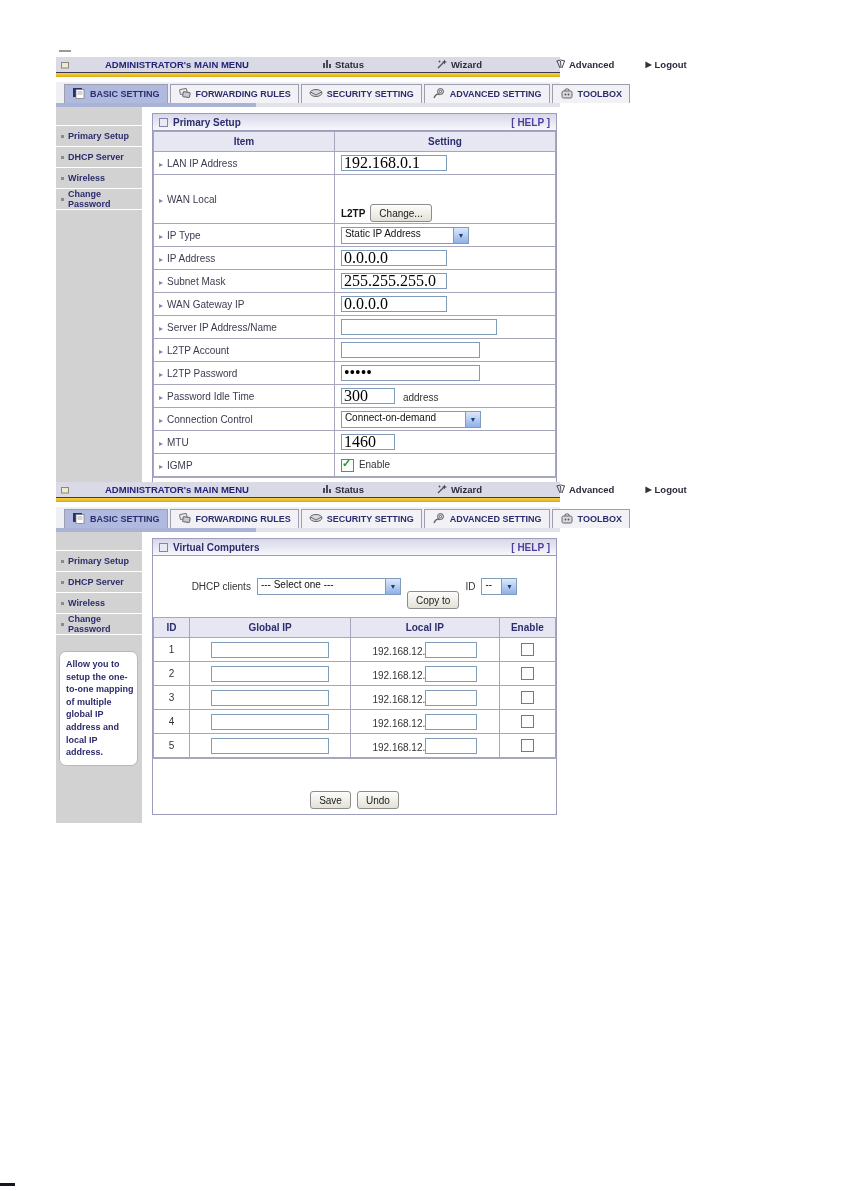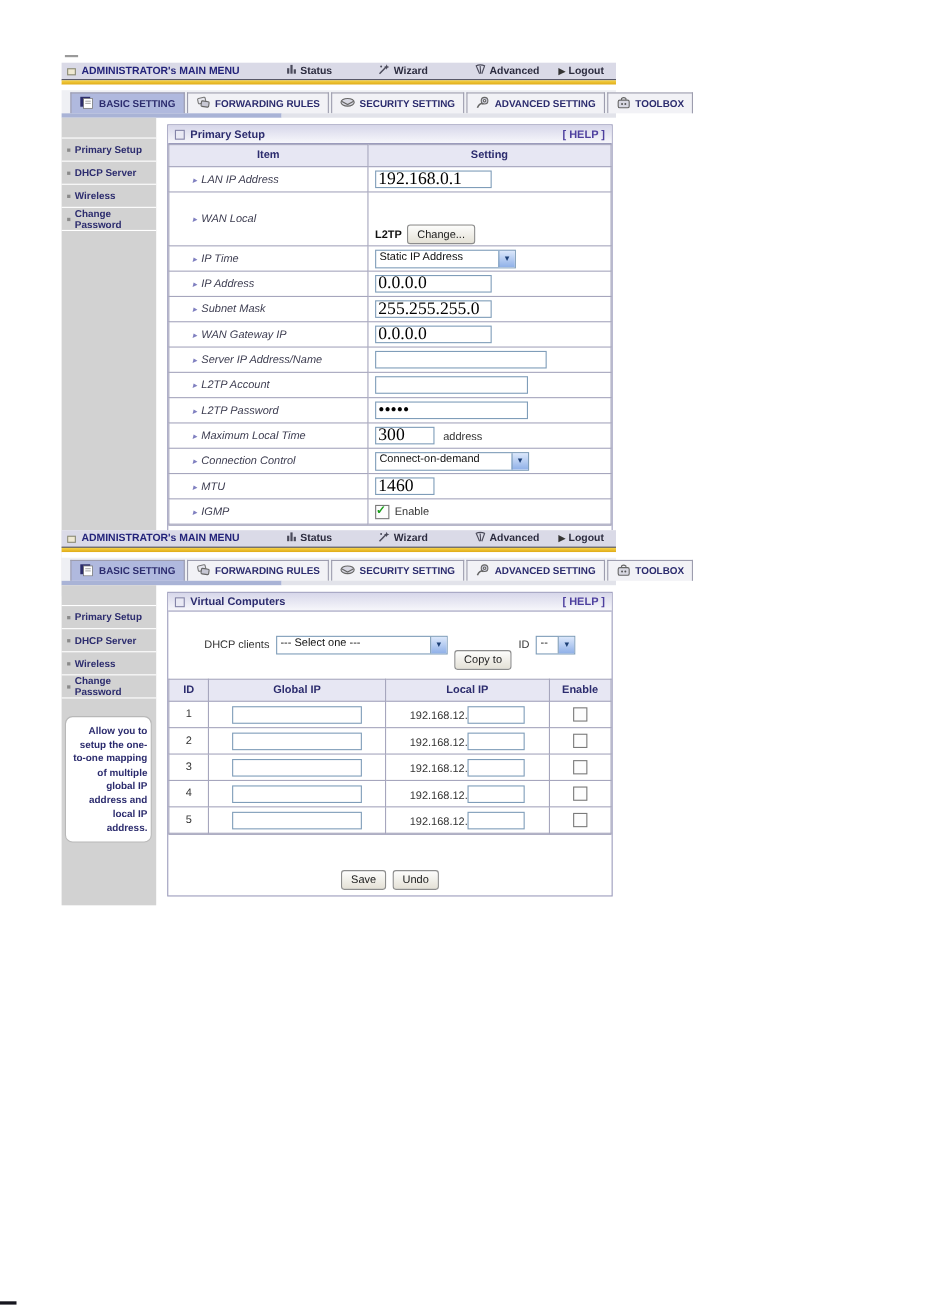--- a/index.html
+++ b/index.html
@@ -6,21 +6,21 @@
   body{
     width:841px;height:1191px;background:#ffffff;position:relative;
     font-family:"Liberation Sans",sans-serif;overflow:hidden;
   }
   .shot{position:absolute;left:56px;width:504px;background:#fff;}
   #shot1{top:57px;}
   #shot2{top:482px;}
 
   
   .menubar{height:15px;background:#dadae7;display:flex;align-items:center;
-    padding:0 5px;border-bottom:1px solid #3a3a4a;}
+    padding:0 5px;border-bottom:1px solid #3a3a4a;gap:31px;}
   .micon{display:inline-flex;margin-right:4px;}
   .menu-title{color:#23237a;font-weight:bold;font-size:9.5px;white-space:nowrap;}
   .mitem{display:inline-flex;align-items:center;gap:3px;color:#2b2b3e;
     font-weight:bold;font-size:9.5px;margin-left:42px;cursor:pointer;white-space:nowrap;}
   .mitem.logout{margin-left:auto;margin-right:6px;color:#2b2b3e;}
   .larrow{font-size:8px;color:#333;}
   .goldbar{height:4px;background:linear-gradient(#f6d44a,#dfa914);}
   .gapbar{height:5px;background:#fff;}
 
   
@@ -38,36 +38,36 @@
   
   .bodyrow{display:flex;background:#fff;align-items:stretch;}
   #shot1 .bodyrow{min-height:327px;}
   #shot2 .bodyrow{min-height:210px;}
   .sidebar{width:86px;background:#d2d2d2;padding-top:18px;box-sizing:border-box;flex:none;}
   .side-item{height:20px;display:flex;align-items:center;gap:4px;padding-left:5px;
     border-bottom:1px solid #ffffff;color:#2c2c6e;font-weight:bold;font-size:9px;cursor:pointer;}
   .side-item:first-child{border-top:1px solid #ffffff;}
   .sbullet{width:3px;height:3px;background:#8a8a8a;flex:none;}
   .note{margin:16px 4px 0 3px;background:#fff;border:1px solid #b8b8b8;border-radius:7px;
-    padding:6px 3px 6px 6px;color:#2c2c6e;font-weight:bold;font-size:9px;line-height:1.4;text-align:right;}
+    padding:6px 3px 6px 6px;color:#2c2c6e;font-weight:bold;font-size:9px;line-height:1.4;}
 
   .main{flex:1;padding:6px 3px 8px 10px;}
   .panel{border:1px solid #9c9cbc;background:#fff;}
   .panel-head{height:16px;background:linear-gradient(#d7d7ea,#f7f7fb);display:flex;
     align-items:center;padding:0 6px;border-bottom:1px solid #9c9cbc;}
   .panel-ico{width:7px;height:7px;border:1px solid #8484a8;background:#e9e9f4;
     margin-right:5px;flex:none;}
   .panel-title{color:#2c2c6e;font-weight:bold;font-size:10px;}
   .help{margin-left:auto;color:#4d3f9e;font-weight:bold;font-size:10px;cursor:pointer;}
 
   table.grid{width:100%;border-collapse:collapse;}
   .grid td{border:1px solid #a6a6bd;font-size:10px;}
   .grid tr.hd td{background:#e7e7f3;color:#2c2c6e;font-weight:bold;text-align:center;height:17px;}
   .grid tr.r td{height:20px;}
-  td.lbl{padding-left:21px;color:#3c3c50;font-style:italic;}
+  td.lbl{padding-left:5px;color:#3c3c50;}
   td.set{padding-left:6px;}
   .arr{color:#8080c0;font-size:8px;margin-right:4px;}
   .txt{height:14px;border:1px solid #7f9db9;font-size:16px;font-family:Liberation Serif, serif;
     padding:0 2px;}
   .wan{font-size:10px;color:#111;margin-right:5px;}
   .sfx{margin-left:8px;color:#333;}
   .sel{display:inline-flex;height:17px;border:1px solid #7f9db9;
     background:#fff;font-size:10px;box-sizing:border-box;vertical-align:middle;cursor:pointer;}
   .sel-text{padding:0 3px;flex:1;white-space:nowrap;overflow:hidden;color:#111;}
   .sel-arrow{width:14px;align-self:stretch;background:linear-gradient(#dce8fb,#8fb0e8);
@@ -216,21 +216,21 @@
           <tbody>
               <tr class="r">
                 <td class="lbl"><span class="arr">▸</span><span>LAN IP Address</span></td>
                 <td class="set"><input class="txt" style="width: 100px;" value="192.168.0.1"></td>
               </tr>
               <tr class="r">
                 <td class="lbl"><span class="arr">▸</span><span>WAN Local</span></td>
                 <td class="set"><b class="wan">L2TP</b><button class="btn">Change...</button></td>
               </tr>
               <tr class="r">
-                <td class="lbl"><span class="arr">▸</span><span>IP Time</span></td>
+                <td class="lbl"><span class="arr">▸</span><span>IP Type</span></td>
                 <td class="set"><span class="sel" style="width:128px">
                     <span class="sel-text">Static IP Address</span>
                     <span class="sel-arrow">▼</span>
                   </span></td>
               </tr>
               <tr class="r">
                 <td class="lbl"><span class="arr">▸</span><span>IP Address</span></td>
                 <td class="set"><input class="txt" style="width: 100px;" value="0.0.0.0"></td>
               </tr>
               <tr class="r">
@@ -247,21 +247,21 @@
               </tr>
               <tr class="r">
                 <td class="lbl"><span class="arr">▸</span><span>L2TP Account</span></td>
                 <td class="set"><input class="txt" style="width: 133px;" value=""></td>
               </tr>
               <tr class="r">
                 <td class="lbl"><span class="arr">▸</span><span>L2TP Password</span></td>
                 <td class="set"><input class="txt" style="width: 133px;" value="•••••"></td>
               </tr>
               <tr class="r">
-                <td class="lbl"><span class="arr">▸</span><span>Maximum Local Time</span></td>
+                <td class="lbl"><span class="arr">▸</span><span>Password Idle Time</span></td>
                 <td class="set"><input class="txt" style="width: 48px;" value="300"><span class="sfx">address</span></td>
               </tr>
               <tr class="r">
                 <td class="lbl"><span class="arr">▸</span><span>Connection Control</span></td>
                 <td class="set"><span class="sel" style="width:140px">
                     <span class="sel-text">Connect-on-demand</span>
                     <span class="sel-arrow">▼</span>
                   </span></td>
               </tr>
               <tr class="r">
@@ -395,21 +395,21 @@
     </div>
     <div class="main">
       <div class="panel">
         <div class="panel-head">
           <span class="panel-ico"></span>
           <span class="panel-title">Virtual Computers</span>
           <span class="help">[ HELP ]</span>
         </div>
         <div class="ctrlrow">
           <span>DHCP clients</span>
-          <span class="sel" style="width:156px">
+          <span class="sel" style="width:144px">
               <span class="sel-text">--- Select one ---</span>
               <span class="sel-arrow">▼</span>
             </span>
           <button class="btn">Copy to</button>
           <span>ID</span>
           <span class="sel" style="width:36px">
               <span class="sel-text">--</span>
               <span class="sel-arrow">▼</span>
             </span>
         </div>

